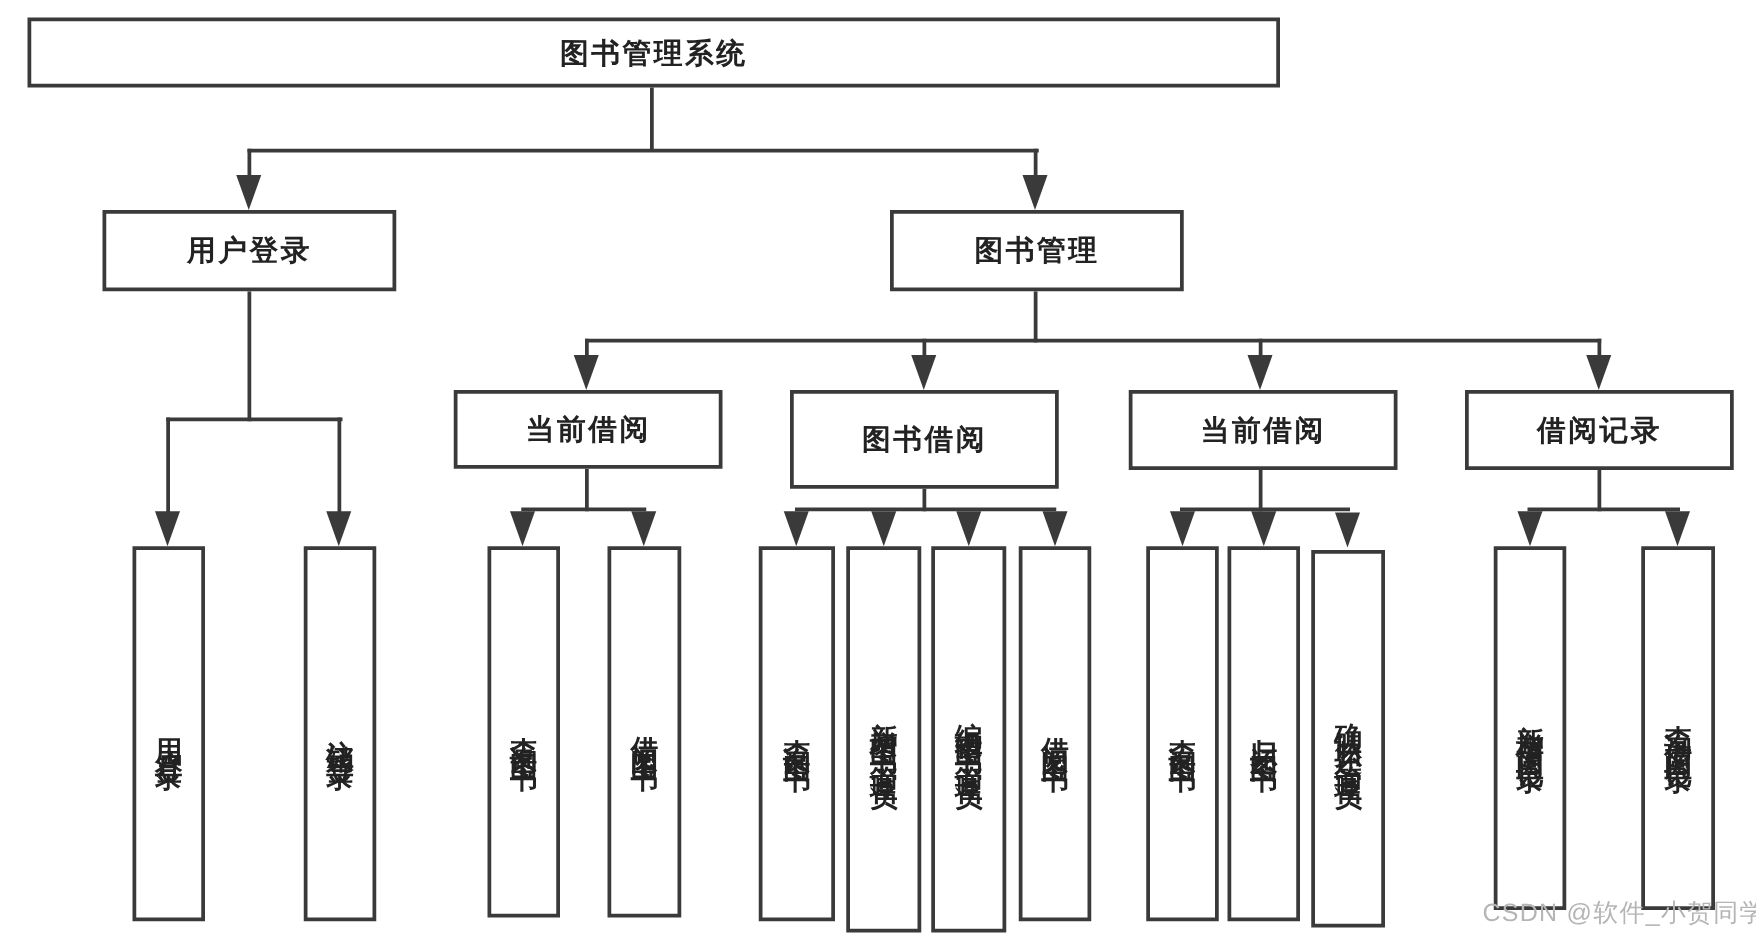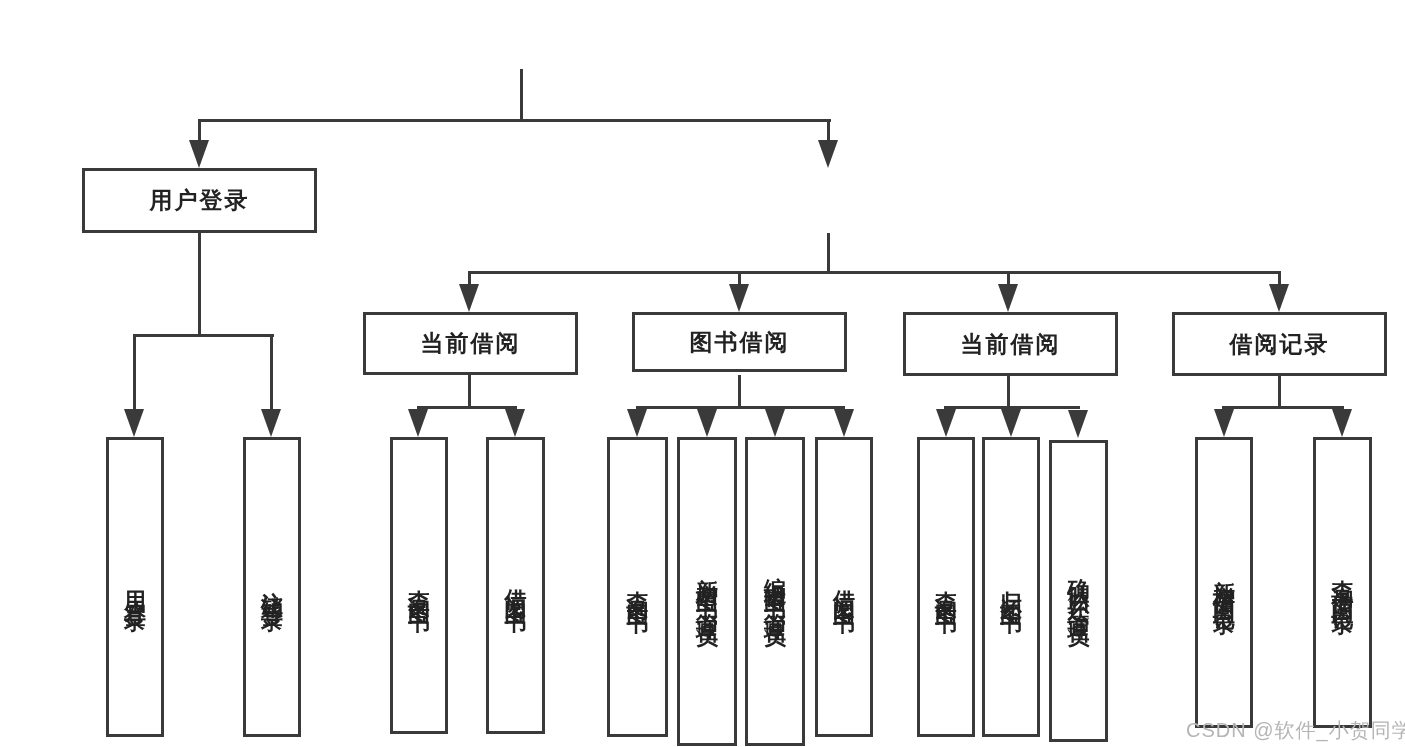--- a/index.html
+++ b/index.html
@@ -58,30 +58,36 @@
     letter-spacing:1px;
     z-index:3;
     white-space:nowrap;
   }
 </style>
 </head>
 <body>
 
 <div id="stage">
 
+  <div class="box" style="left:22px;top:14px;width:1002px;height:56px;">
+    <span>图书管理系统</span>
+  </div>
 
   <div class="vl" style="left:520px;top:69px;height:52px;"></div>
   <div class="hl" style="left:198px;top:119px;width:633px;"></div>
   <div class="vl" style="left:198px;top:119px;height:24px;"></div>
   <div class="arrow" style="left:189px;top:140px;"></div>
   <div class="vl" style="left:827px;top:119px;height:24px;"></div>
   <div class="arrow" style="left:818px;top:140px;"></div>
 
   <div class="box" style="left:82px;top:168px;width:235px;height:65px;">
     <span>用户登录</span>
+  </div>
+  <div class="box" style="left:712px;top:168px;width:235px;height:65px;">
+    <span>图书管理</span>
   </div>
 
   <div class="vl" style="left:198px;top:233px;height:104px;"></div>
   <div class="hl" style="left:133px;top:334px;width:141px;"></div>
   <div class="vl" style="left:133px;top:334px;height:77px;"></div>
   <div class="arrow" style="left:124px;top:409px;"></div>
   <div class="vl" style="left:270px;top:334px;height:77px;"></div>
   <div class="arrow" style="left:261px;top:409px;"></div>
 
   <div class="vl" style="left:827px;top:233px;height:41px;"></div>
@@ -91,21 +97,21 @@
   <div class="vl" style="left:738px;top:271px;height:15px;"></div>
   <div class="arrow" style="left:729px;top:284px;"></div>
   <div class="vl" style="left:1007px;top:271px;height:15px;"></div>
   <div class="arrow" style="left:998px;top:284px;"></div>
   <div class="vl" style="left:1278px;top:271px;height:15px;"></div>
   <div class="arrow" style="left:1269px;top:284px;"></div>
 
   <div class="box" style="left:363px;top:312px;width:215px;height:63px;">
     <span>当前借阅</span>
   </div>
-  <div class="box" style="left:632px;top:312px;width:215px;height:60px;">
+  <div class="box" style="left:632px;top:312px;width:215px;height:79px;">
     <span>图书借阅</span>
   </div>
   <div class="box" style="left:1172px;top:312px;width:215px;height:64px;">
     <span>借阅记录</span>
   </div>
   <div class="box" style="left:903px;top:312px;width:215px;height:64px;">
     <span>当前借阅</span>
   </div>
 
   <div class="vl" style="left:468px;top:375px;height:34px;"></div>

